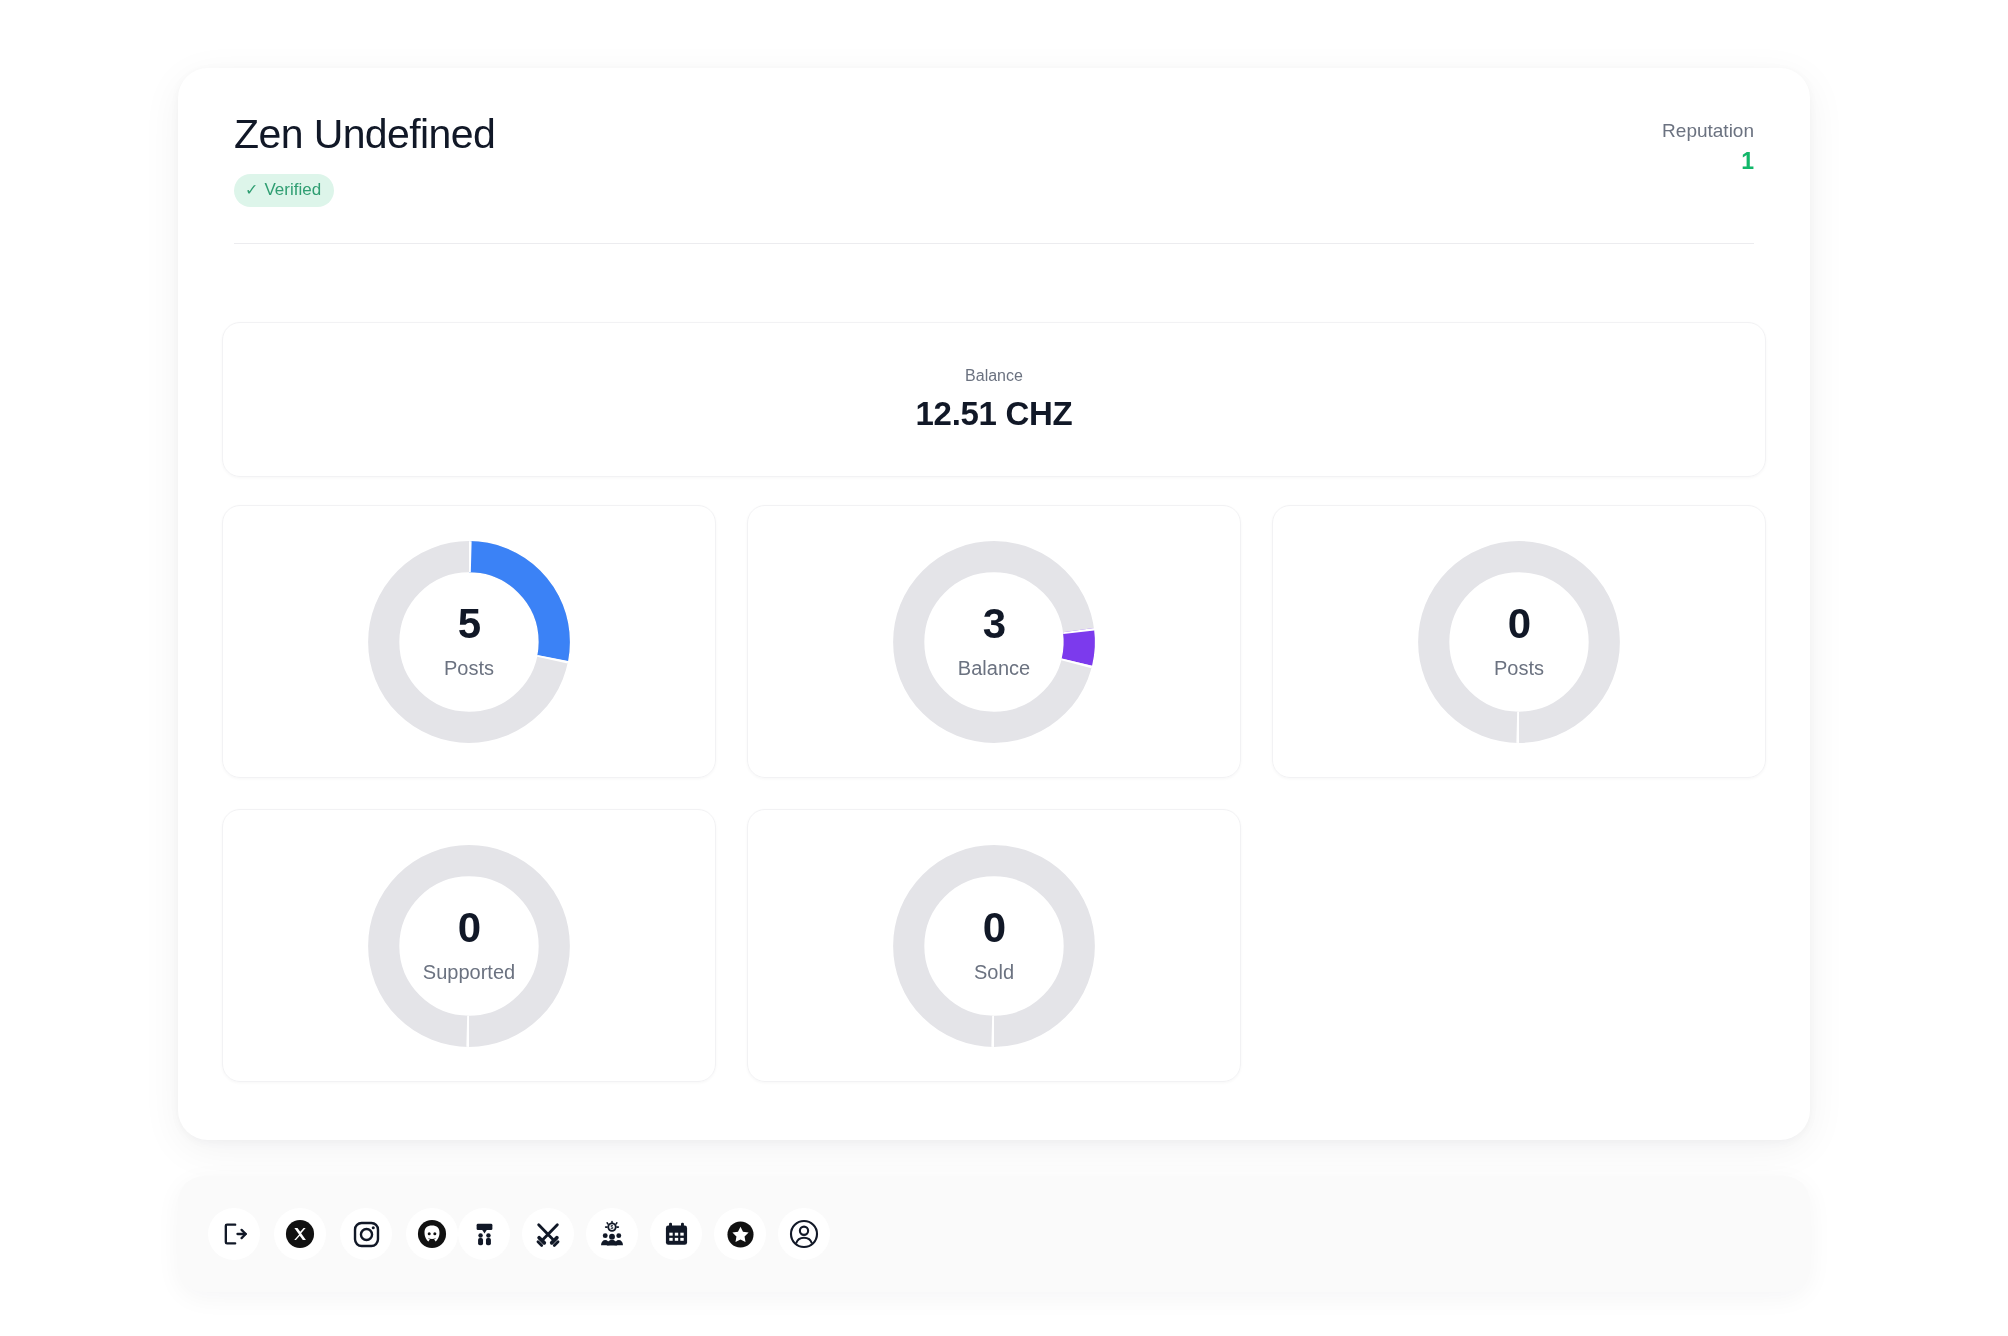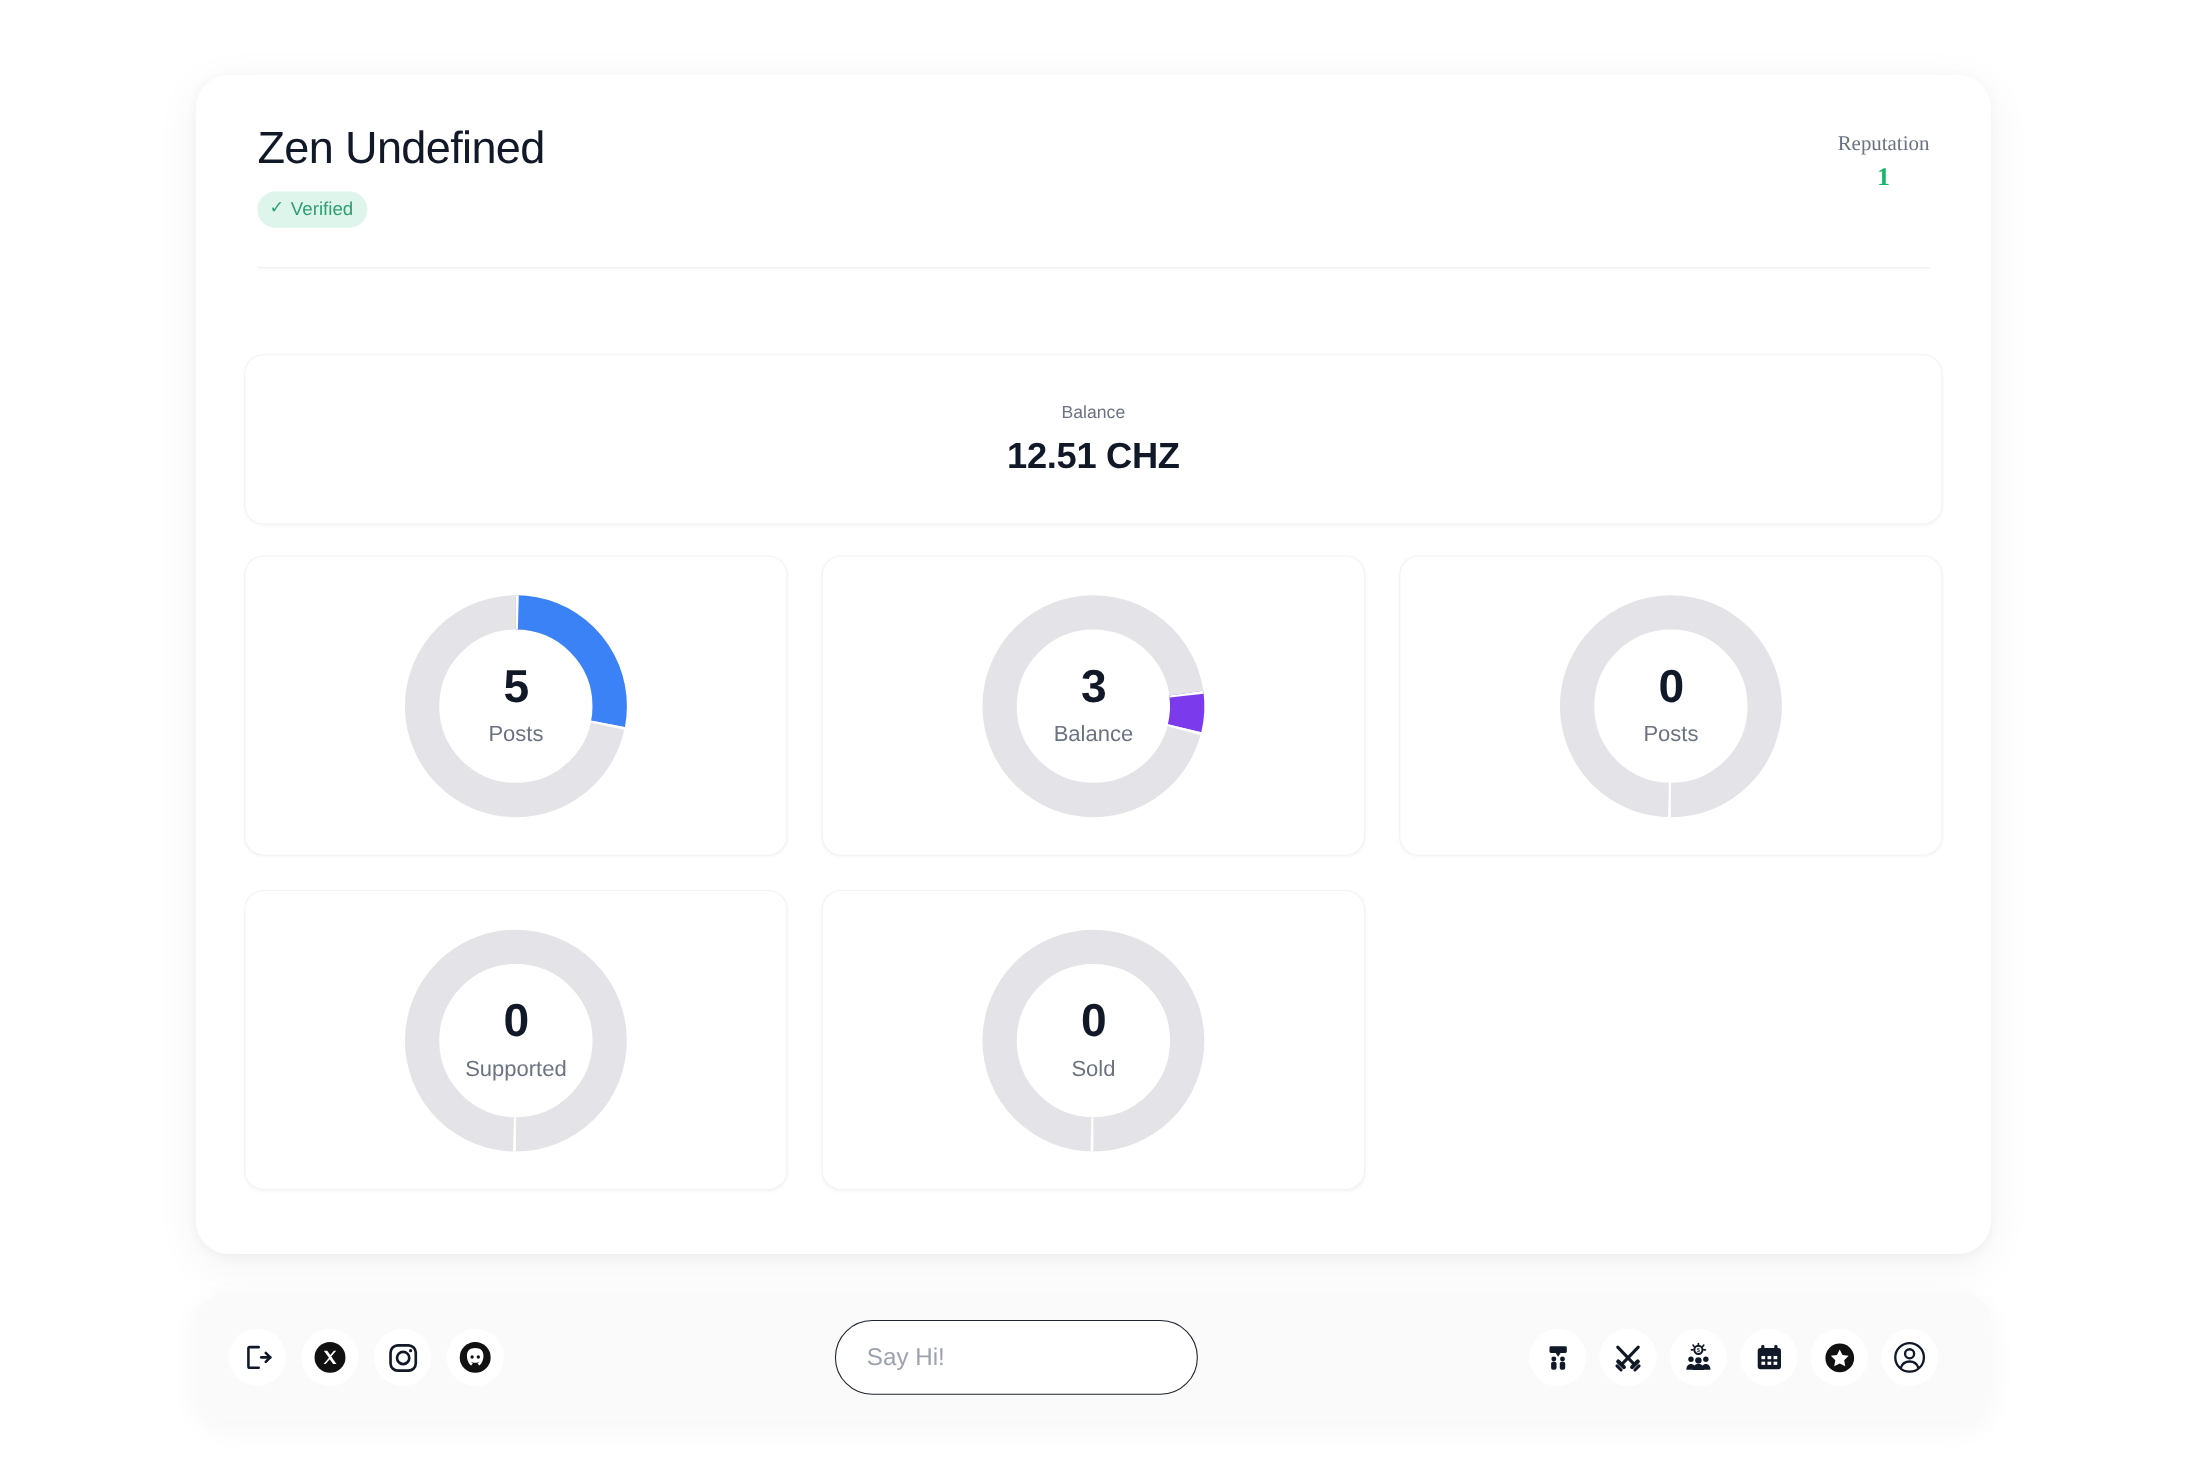--- a/index.html
+++ b/index.html
@@ -68,22 +68,21 @@
     font-size: 17px;
     color: #2f9e72;
     font-weight: 400;
   }
   .verified-badge .tick { font-size: 16px; line-height: 1; }
 
   .reputation-block {
     position: absolute;
     right: 12px;
     top: 8px;
-    text-align: center;
-    font-family: Liberation Serif, serif;
+    text-align: right;
   }
   .reputation-label {
     font-size: 19px;
     color: #6b7280;
     font-weight: 400;
   }
   .reputation-value {
     font-size: 23px;
     font-weight: 700;
     color: #12b76a;
@@ -389,23 +388,20 @@
         <svg width="30" height="30" viewBox="0 0 32 32">
           <circle cx="16" cy="16" r="15" fill="#111111"></circle>
           <path d="M16 7c-5.2 0-8 2.6-8 7.6 0 4.4 2.3 8 4.2 9.3l1.5-2.3c-.8-.4-1.6-1-2.1-1.7 1.3.8 2.8 1.3 4.4 1.3s3.1-.5 4.4-1.3c-.5.7-1.3 1.3-2.1 1.7l1.5 2.3c1.9-1.3 4.2-4.9 4.2-9.3C24 9.6 21.2 7 16 7z" fill="#ffffff"></path>
           <circle cx="13" cy="15.6" r="1.6" fill="#111111"></circle>
           <circle cx="19" cy="15.6" r="1.6" fill="#111111"></circle>
         </svg>
       </span>
     </div>
   </div>
 
-  <div class="bar-center">
-    <input class="say-hi-input" type="text" placeholder="Say Hi!" style="">
-  </div>
 
   <div class="bar-group right">
 
     <div class="icon-btn">
       <span>
         <svg width="27" height="27" viewBox="0 0 24 24" fill="#111827">
           <rect x="5" y="2.5" width="14" height="5.5" rx="1.2"></rect>
           <path d="M10 8 L12 11 L14 8 Z"></path>
           <circle cx="8.5" cy="12.8" r="2"></circle>
           <circle cx="15.5" cy="12.8" r="2"></circle>

